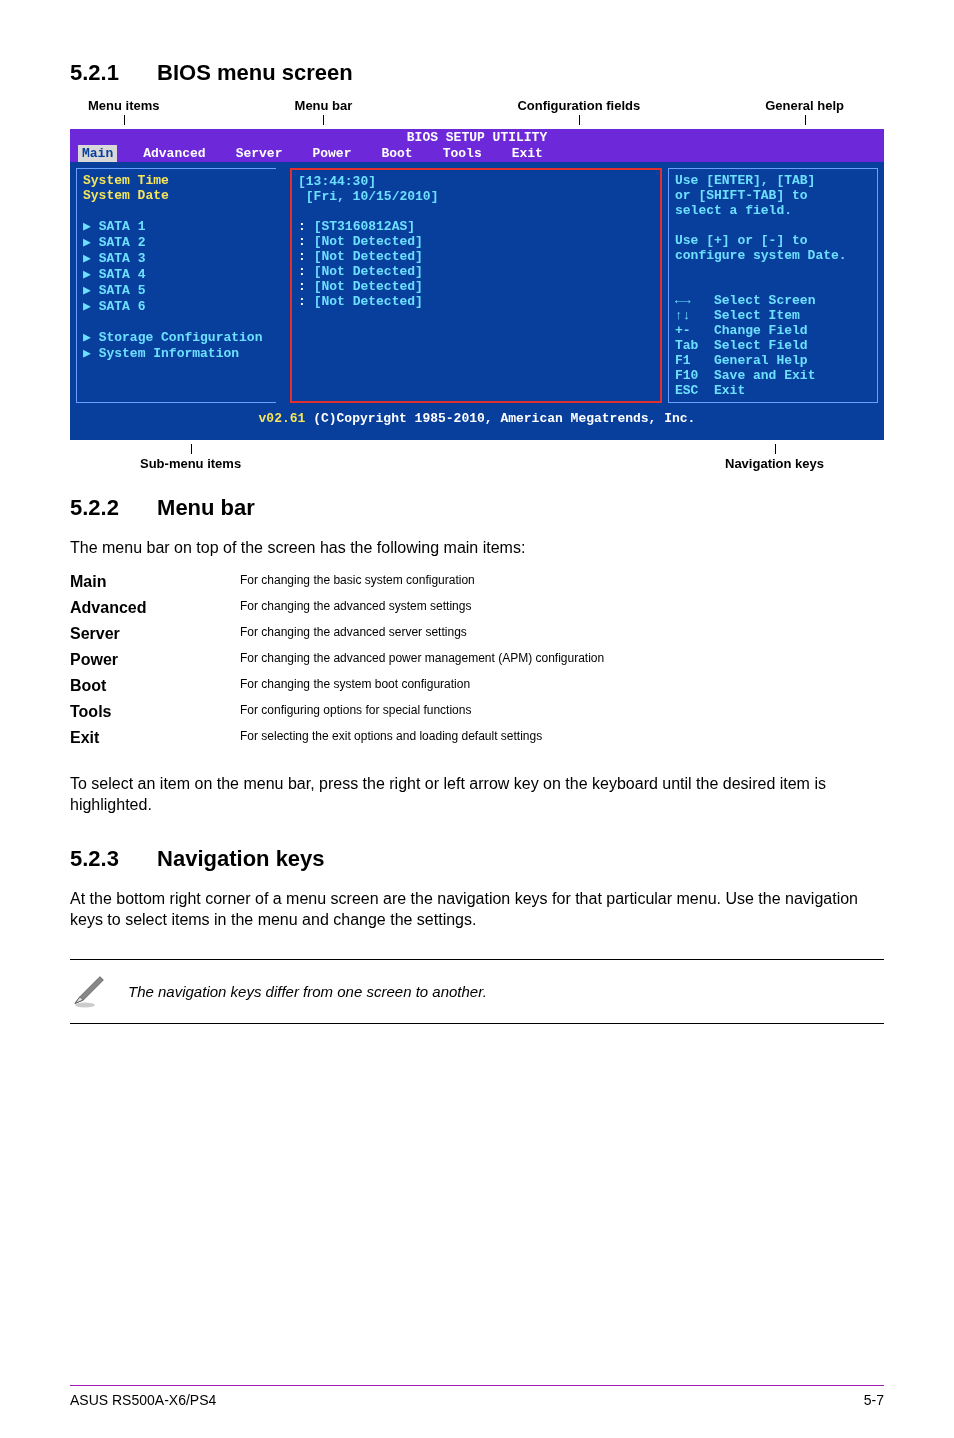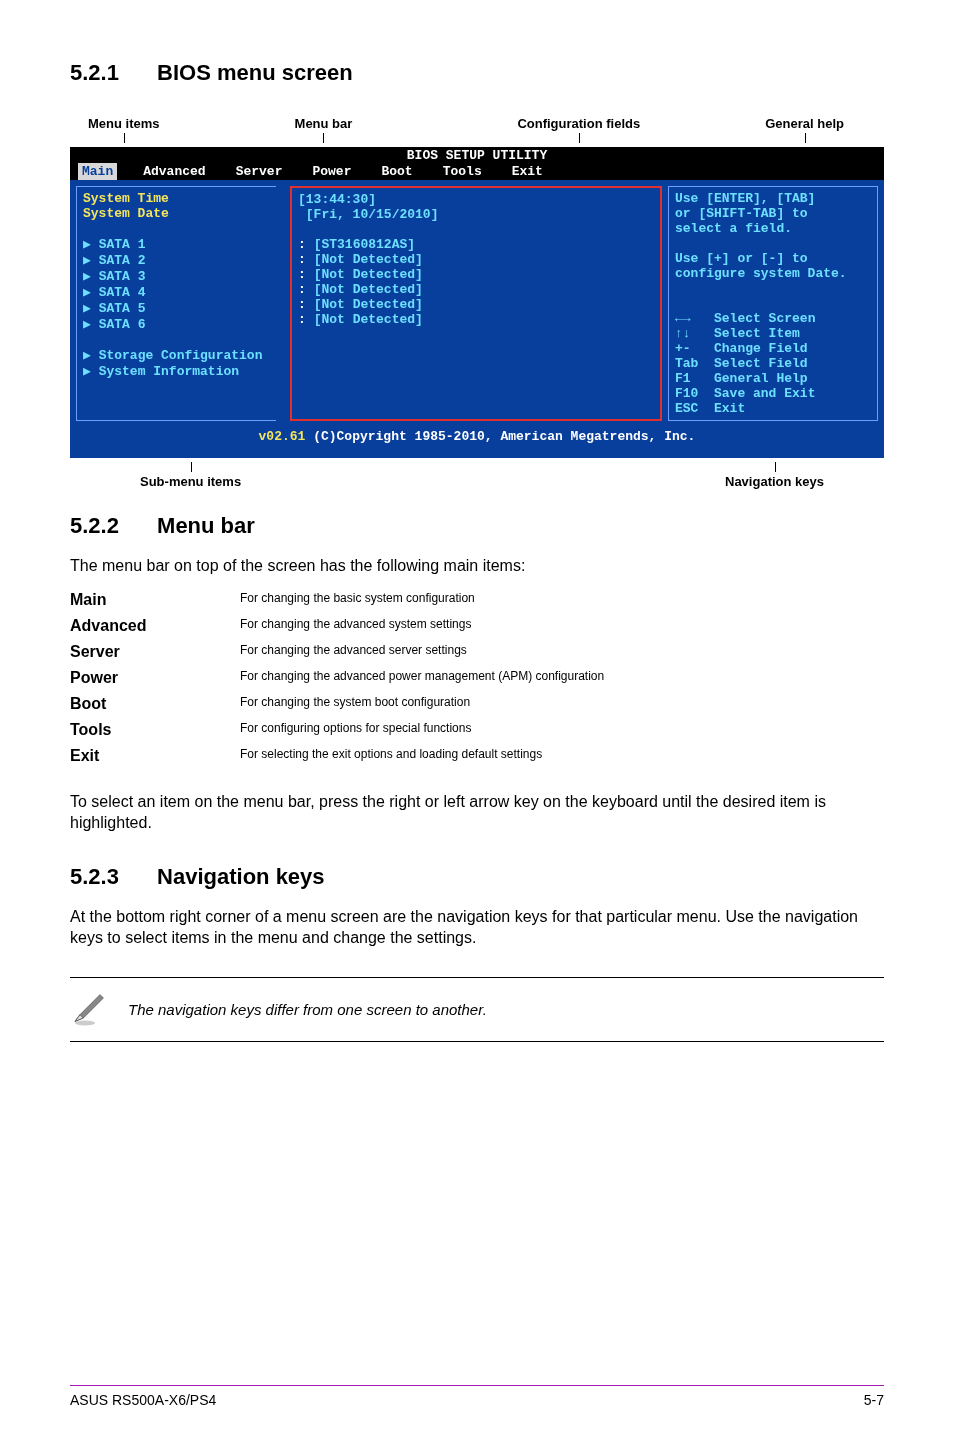--- a/index.html
+++ b/index.html
@@ -15,21 +15,21 @@
     min-height: 1438px;
     box-sizing: border-box;
     padding: 60px 70px 30px 70px;
     position: relative;
     display: flex;
     flex-direction: column;
   }
   h2 {
     font-size: 22px;
     font-weight: bold;
-    margin: 0 0 30px 0;
+    margin: 0 0 12px 0;
   }
   .section-heading {
     font-size: 22px;
     font-weight: bold;
     margin: 24px 0 10px 0;
   }
   .num {
     display: inline-block;
     margin-right: 32px;
   }
@@ -70,21 +70,21 @@
     left:50%;
     top:0;
     width:1px;
     height:10px;
     background:#000;
   }
 
   
   .bios-container {
     width: 100%;
-    background: #000000;
+    background: #6d28d9;
     font-family: "Courier New", monospace;
     color: #fff;
     font-size: 13px;
     font-weight: bold;
   }
   .bios-title {
     text-align: center;
     color: #fff;
     padding: 1px 0 0 0;
     font-size: 13px;

